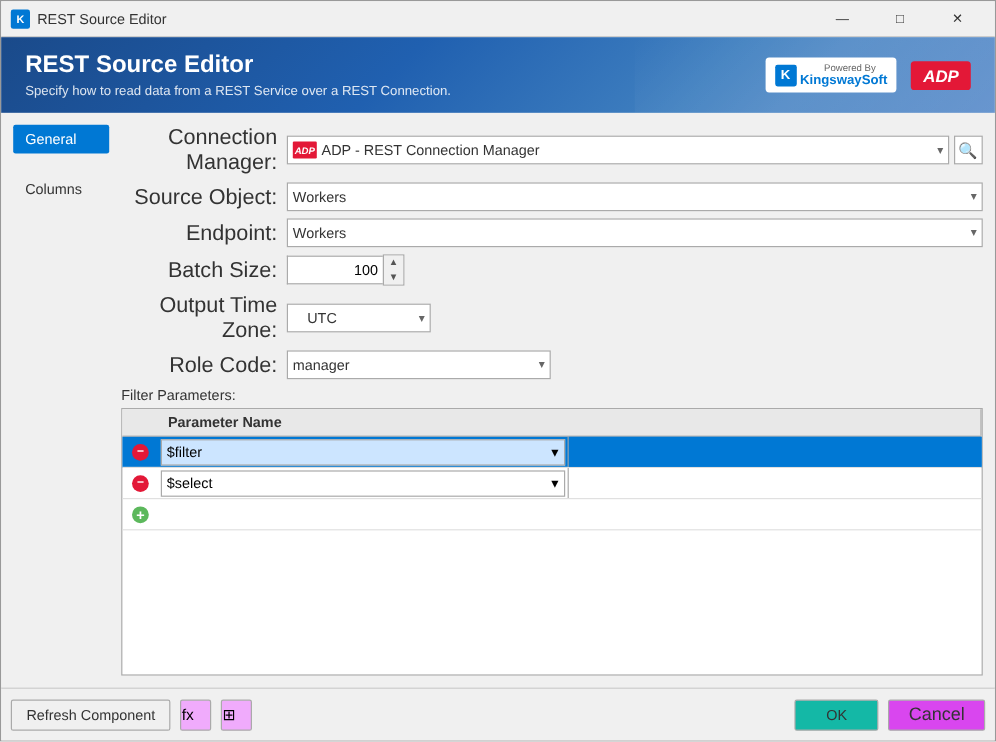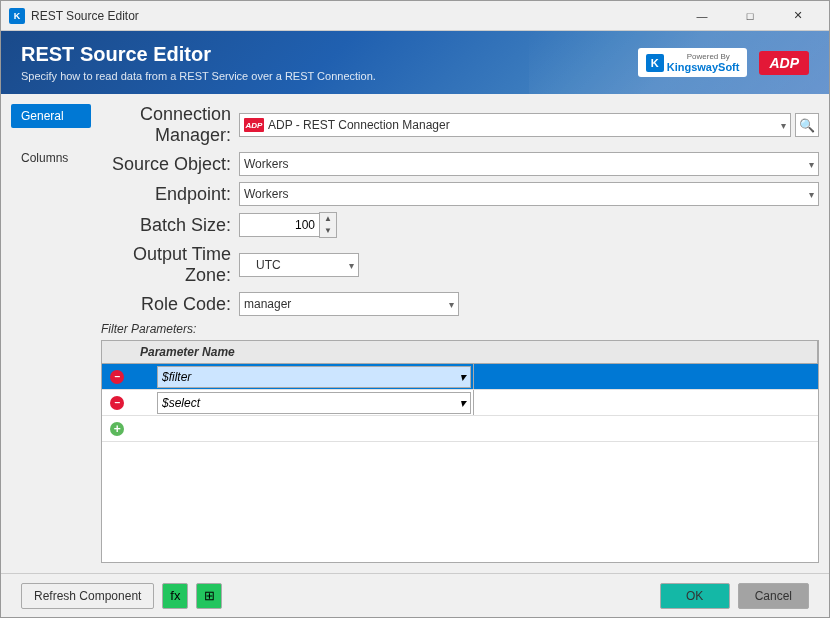--- a/index.html
+++ b/index.html
@@ -325,21 +325,20 @@
     .checkmark {
       color: #333;
       font-size: 11px;
     }
 
     
     .filter-section {
       flex: 1;
       display: flex;
       flex-direction: column;
-      font-style: italic;
     }
 
     .filter-label {
       font-size: 12px;
       color: #333;
       margin-bottom: 4px;
     }
 
     .filter-table-container {
       flex: 1;
@@ -434,21 +433,20 @@
       flex: 1;
       height: 22px;
       border: 1px solid #aaa;
       padding: 0 4px;
       font-size: 12px;
       display: flex;
       align-items: center;
       justify-content: space-between;
       background: white;
       cursor: pointer;
-      margin-left: 23px;
     }
 
     .filter-row-value {
       flex: 1;
       height: 100%;
       padding: 0 4px;
     }
 
     .add-row {
       display: flex;
@@ -480,45 +478,44 @@
       line-height: 1;
     }
 
     
     .footer {
       height: 44px;
       background: #f0f0f0;
       border-top: 1px solid #ccc;
       display: flex;
       align-items: center;
-      padding: 0 20px;
+      padding: 0 8px;
       gap: 8px;
       flex-shrink: 0;
     }
 
     .footer-btn {
       height: 26px;
       padding: 0 12px;
       border: 1px solid #aaa;
       background: #f0f0f0;
       cursor: pointer;
       font-size: 12px;
       color: #333;
       border-radius: 2px;
     }
 
     .footer-icon-btn {
       width: 26px;
       height: 26px;
       border: 1px solid #aaa;
-      background: #22c55e;
-      cursor: pointer;
-      display: flex;
-      align-items: center;
-      justify-content: center;
+      background: #f0abfc;
+      cursor: pointer;
+      display: flex;
+      align-items: center;
       font-size: 13px;
       border-radius: 2px;
     }
 
     .footer-spacer { flex: 1; }
 
     .footer-ok-btn {
       height: 26px;
       padding: 0 24px;
       border: 1px solid #aaa;
@@ -527,23 +524,23 @@
       font-size: 12px;
       color: #333;
       border-radius: 2px;
       min-width: 70px;
     }
 
     .footer-cancel-btn {
       height: 26px;
       padding: 0 16px;
       border: 1px solid #aaa;
-      background: #a3a3a3;
-      cursor: pointer;
-      font-size: 12px;
+      background: #d946ef;
+      cursor: pointer;
+      font-size: 15px;
       color: #333;
       border-radius: 2px;
     }
   </style>
 </head>
 <body>
 
 <div class="window">
 
   <div class="title-bar">

